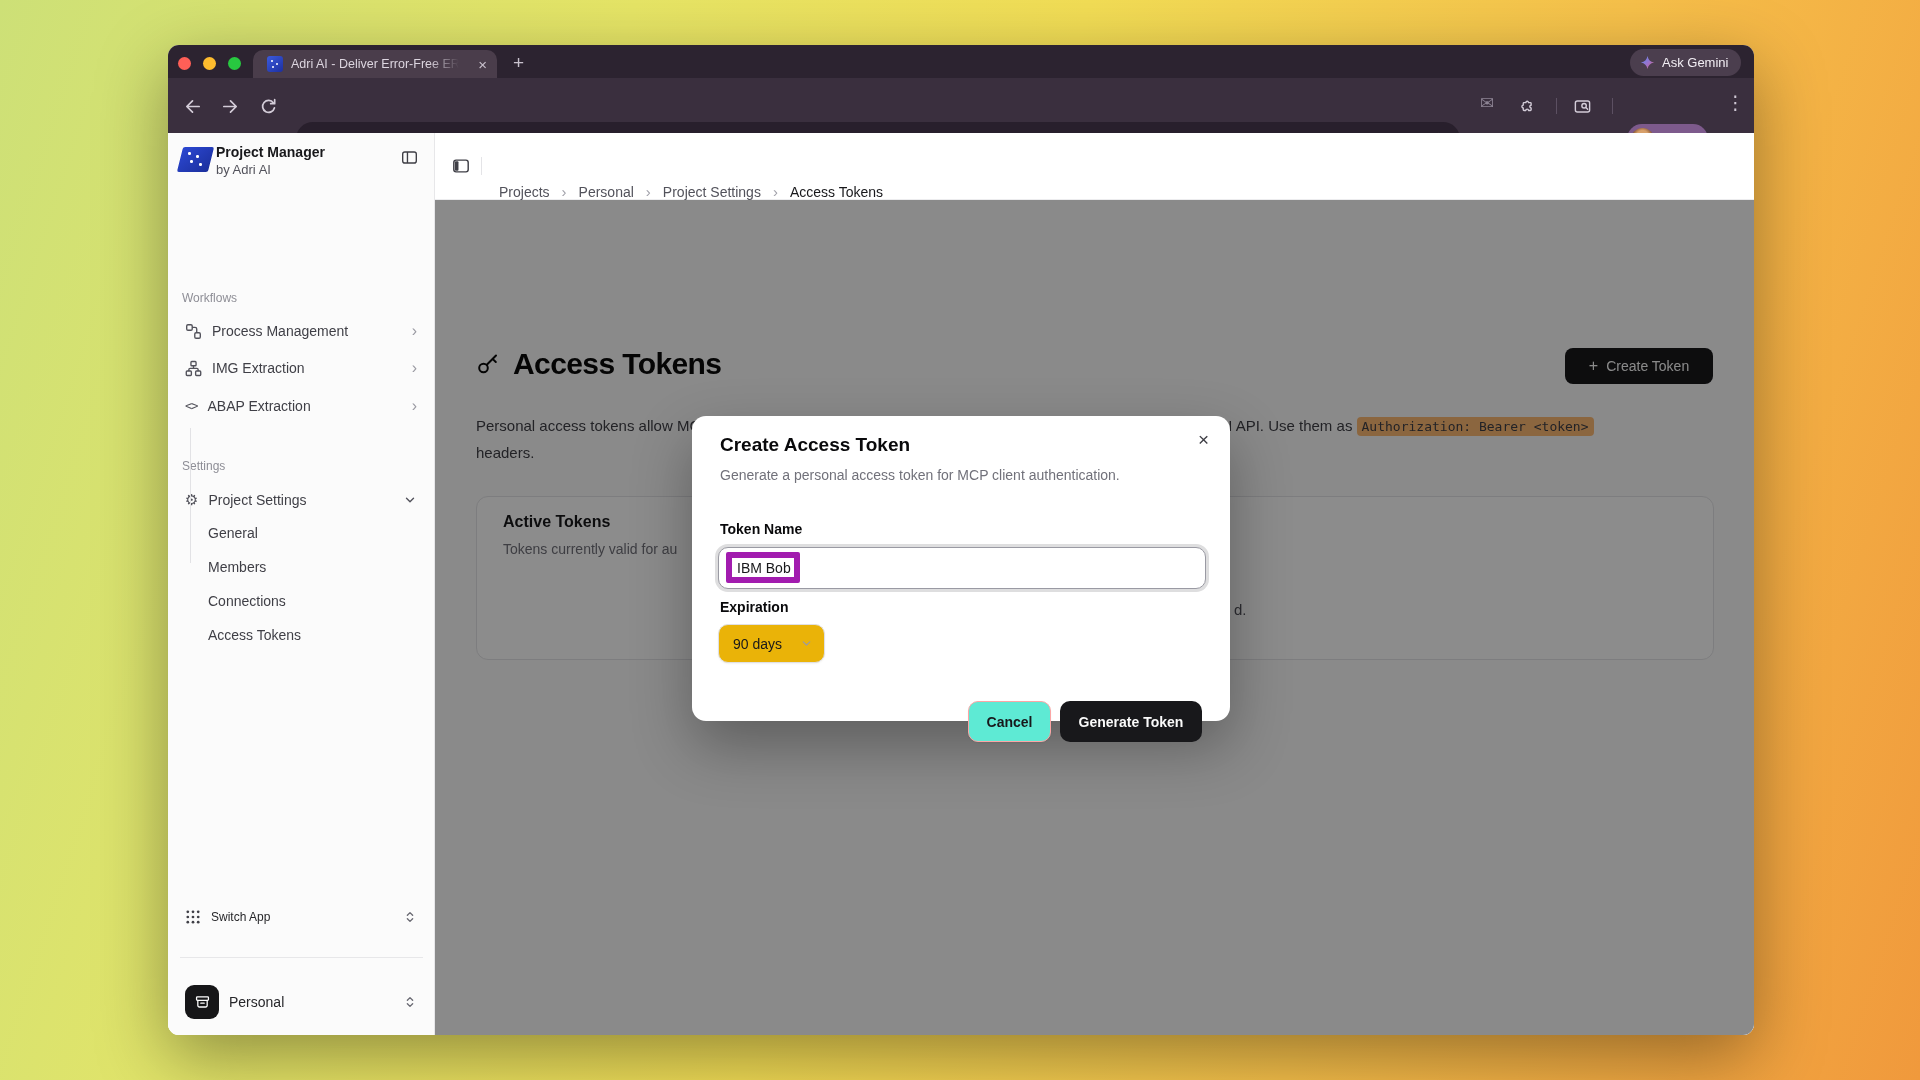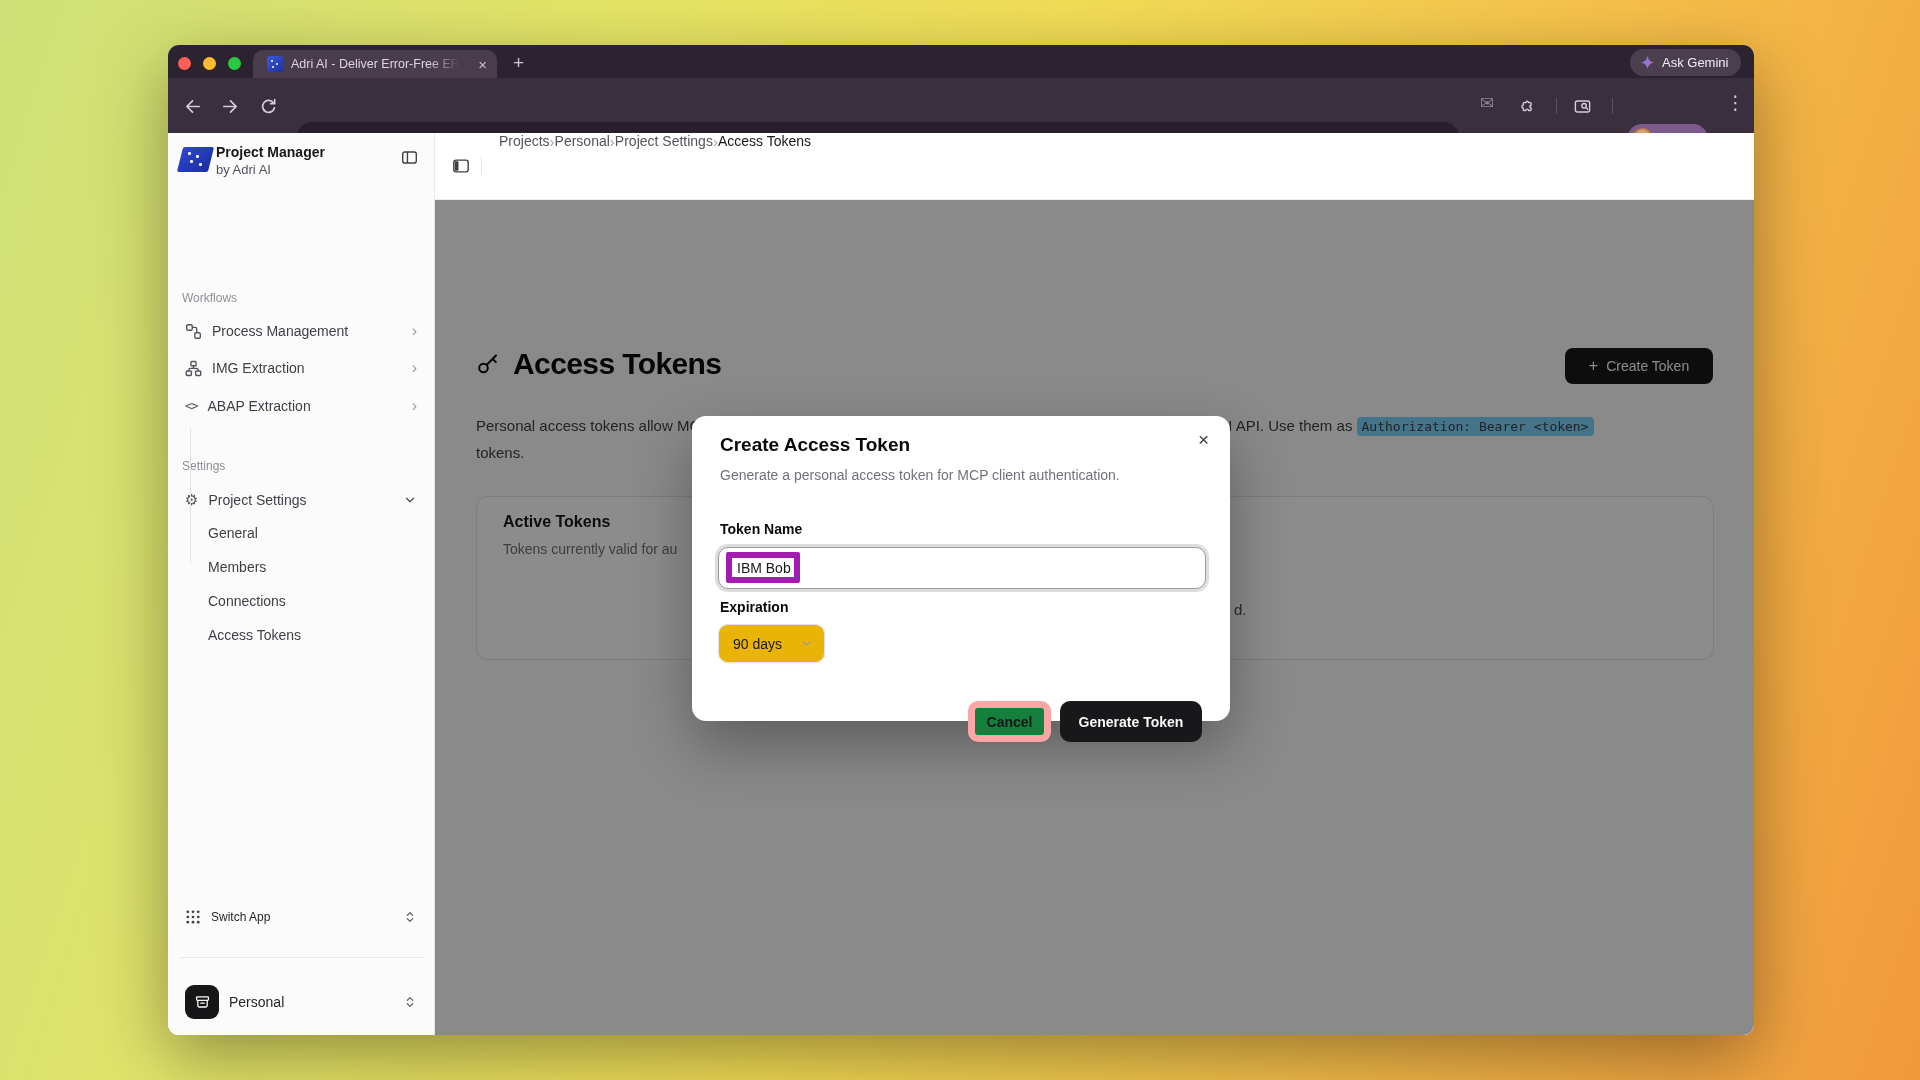--- a/index.html
+++ b/index.html
@@ -54,33 +54,33 @@
   .sub-item{position:absolute;left:31px;width:200px;height:30px;display:flex;align-items:center;
     padding-left:9px;font-size:14px;color:#3f3f46;border-radius:6px;}
   .row-bottom{position:absolute;left:8px;width:251px;display:flex;align-items:center;gap:10px;padding:0 10px 0 9px;color:#27272a;}
   .divider-h{position:absolute;left:12px;width:243px;height:1px;background:#e7e7e9;}
   .blackbox{width:34px;height:34px;border-radius:9px;background:#161618;display:flex;align-items:center;justify-content:center;flex:none;}
   .updown{margin-left:auto;color:#6b6b74;}
   
   .main-header{position:absolute;left:267px;top:0;width:1319px;height:67px;background:#fff;border-bottom:1px solid #ececee;}
   .mh-toggle{position:absolute;left:17px;top:24px;color:#3f3f46;}
   .mh-div{position:absolute;left:46px;top:24px;width:1px;height:18px;background:#e4e4e7;}
-  .crumbs{position:absolute;left:64px;top:0;height:67px;display:flex;align-items:flex-start;font-size:14px;}
+  .crumbs{position:absolute;left:64px;top:0;height:67px;display:flex;align-items:flex-end;gap:12px;font-size:14px;}
   .crumb{color:#52525b;}
   .crumb.last{color:#18181b;}
   .crumb-sep{color:#a1a1aa;font-size:15px;}
   .content{position:absolute;left:267px;top:67px;width:1319px;height:835px;background:#fcfcfc;}
   .h1row{position:absolute;left:41px;top:147px;display:flex;align-items:center;gap:13px;}
   .h1row svg{color:#0a0a0a;}
   .page-title{font-size:30px;font-weight:700;letter-spacing:-.6px;color:#0a0a0a;}
   .create-btn{position:absolute;left:1130px;top:148px;width:148px;height:36px;border-radius:8px;background:#18181b;
     color:#fafafa;font-size:14px;display:flex;align-items:center;justify-content:center;gap:8px;}
   .create-btn .plus{font-size:16px;font-weight:400;}
   .desc{position:absolute;left:41px;top:213px;width:1160px;font-size:15px;line-height:26px;color:#3f3f46;}
-  .desc code{font-family:"DejaVu Sans Mono",monospace;font-size:13px;background:#7dd3fc;border-radius:4px;padding:2px 5px;color:#3f3f46;}
+  .desc code{font-family:"DejaVu Sans Mono",monospace;font-size:13px;background:#fdba74;border-radius:4px;padding:2px 5px;color:#3f3f46;}
   .card{position:absolute;left:41px;top:296px;width:1238px;height:164px;background:#fff;border:1px solid #e4e4e7;border-radius:12px;}
   .card-title{position:absolute;left:26px;top:16px;font-size:16px;font-weight:700;color:#18181b;}
   .card-sub{position:absolute;left:26px;top:44px;font-size:14px;color:#71717a;white-space:nowrap;}
   .card-frag{position:absolute;left:757px;top:104px;font-size:15px;color:#52525b;}
   .dim{position:absolute;left:267px;top:67px;width:1319px;height:835px;background:rgba(0,0,0,.45);}
   
   .modal{position:absolute;left:524px;top:371px;width:538px;height:305px;background:#fff;border-radius:14px;
     box-shadow:0 25px 60px rgba(0,0,0,.32);}
   .modal-title{position:absolute;left:28px;top:18px;font-size:19px;font-weight:700;color:#09090b;}
   .modal-sub{position:absolute;left:28px;top:51px;font-size:14px;color:#71717a;}
@@ -90,21 +90,21 @@
     border-radius:10px;box-shadow:0 0 0 3px #dededf;}
   .annotation{position:absolute;left:7px;top:4px;width:74px;height:31px;border:6px solid #a21caf;border-radius:2px;
     display:flex;align-items:center;padding-left:5px;}
   .annotation span{font-size:14px;color:#18181b;white-space:nowrap;}
   .select{position:absolute;left:26px;top:208px;width:107px;height:39px;border:1px solid #e0e0e3;border-radius:10px;
     background:#eab308;box-shadow:0 1px 2px rgba(0,0,0,.05);display:flex;align-items:center;justify-content:space-between;
     padding:0 11px 0 14px;font-size:14px;color:#18181b;}
   .select svg{color:#9a9aa3;}
   .btn{position:absolute;top:285px;height:41px;border-radius:10px;display:flex;align-items:center;justify-content:center;
     font-size:14px;font-weight:600;}
-  .btn-cancel{left:276px;width:83px;background:#15803d;border:7px solid #fca5a5;color:#18181b;box-shadow:0 1px 2px rgba(0,0,0,.05);}
+  .btn-cancel{left:276px;width:83px;background:#5eead4;border:1px solid #fca5a5;color:#18181b;box-shadow:0 1px 2px rgba(0,0,0,.05);}
   .btn-submit{left:368px;width:142px;background:#18181b;color:#fafafa;}
   svg{display:block;}
 </style>
 </head>
 <body>
 
 <div class="wallpaper">
   <div class="window">
 
     <div class="titlebar">
@@ -318,21 +318,21 @@
           <svg width="24" height="24" viewBox="0 0 24 24" fill="none" stroke="currentColor" stroke-width="2" stroke-linecap="round">
             <circle cx="7.5" cy="16" r="4.3"></circle>
               <path d="M10.8 12.7 L20 3.5 M16.6 6.9 L19.8 10"></path>
           </svg>
           <span class="page-title">Access Tokens</span>
         </div>
         <div class="create-btn">
           <span class="plus">+</span>
           <span>Create Token</span>
         </div>
-        <p class="desc"><span>Personal access tokens allow MCP clients that don't support browser-based OAuth to authenticate with the Adri AI API. Use them as </span><code>Authorization: Bearer &lt;token&gt;</code><span> tokens.</span></p>
+        <p class="desc"><span>Personal access tokens allow MCP clients that don't support browser-based OAuth to authenticate with the Adri AI API. Use them as </span><code>Authorization: Bearer &lt;token&gt;</code><span> headers.</span></p>
         <div class="card">
           <span class="card-title">Active Tokens</span>
           <span class="card-sub">Tokens currently valid for au</span>
           <span class="card-frag">d.</span>
         </div>
       </div>
 
       <div class="dim"></div>
     </div>
 

